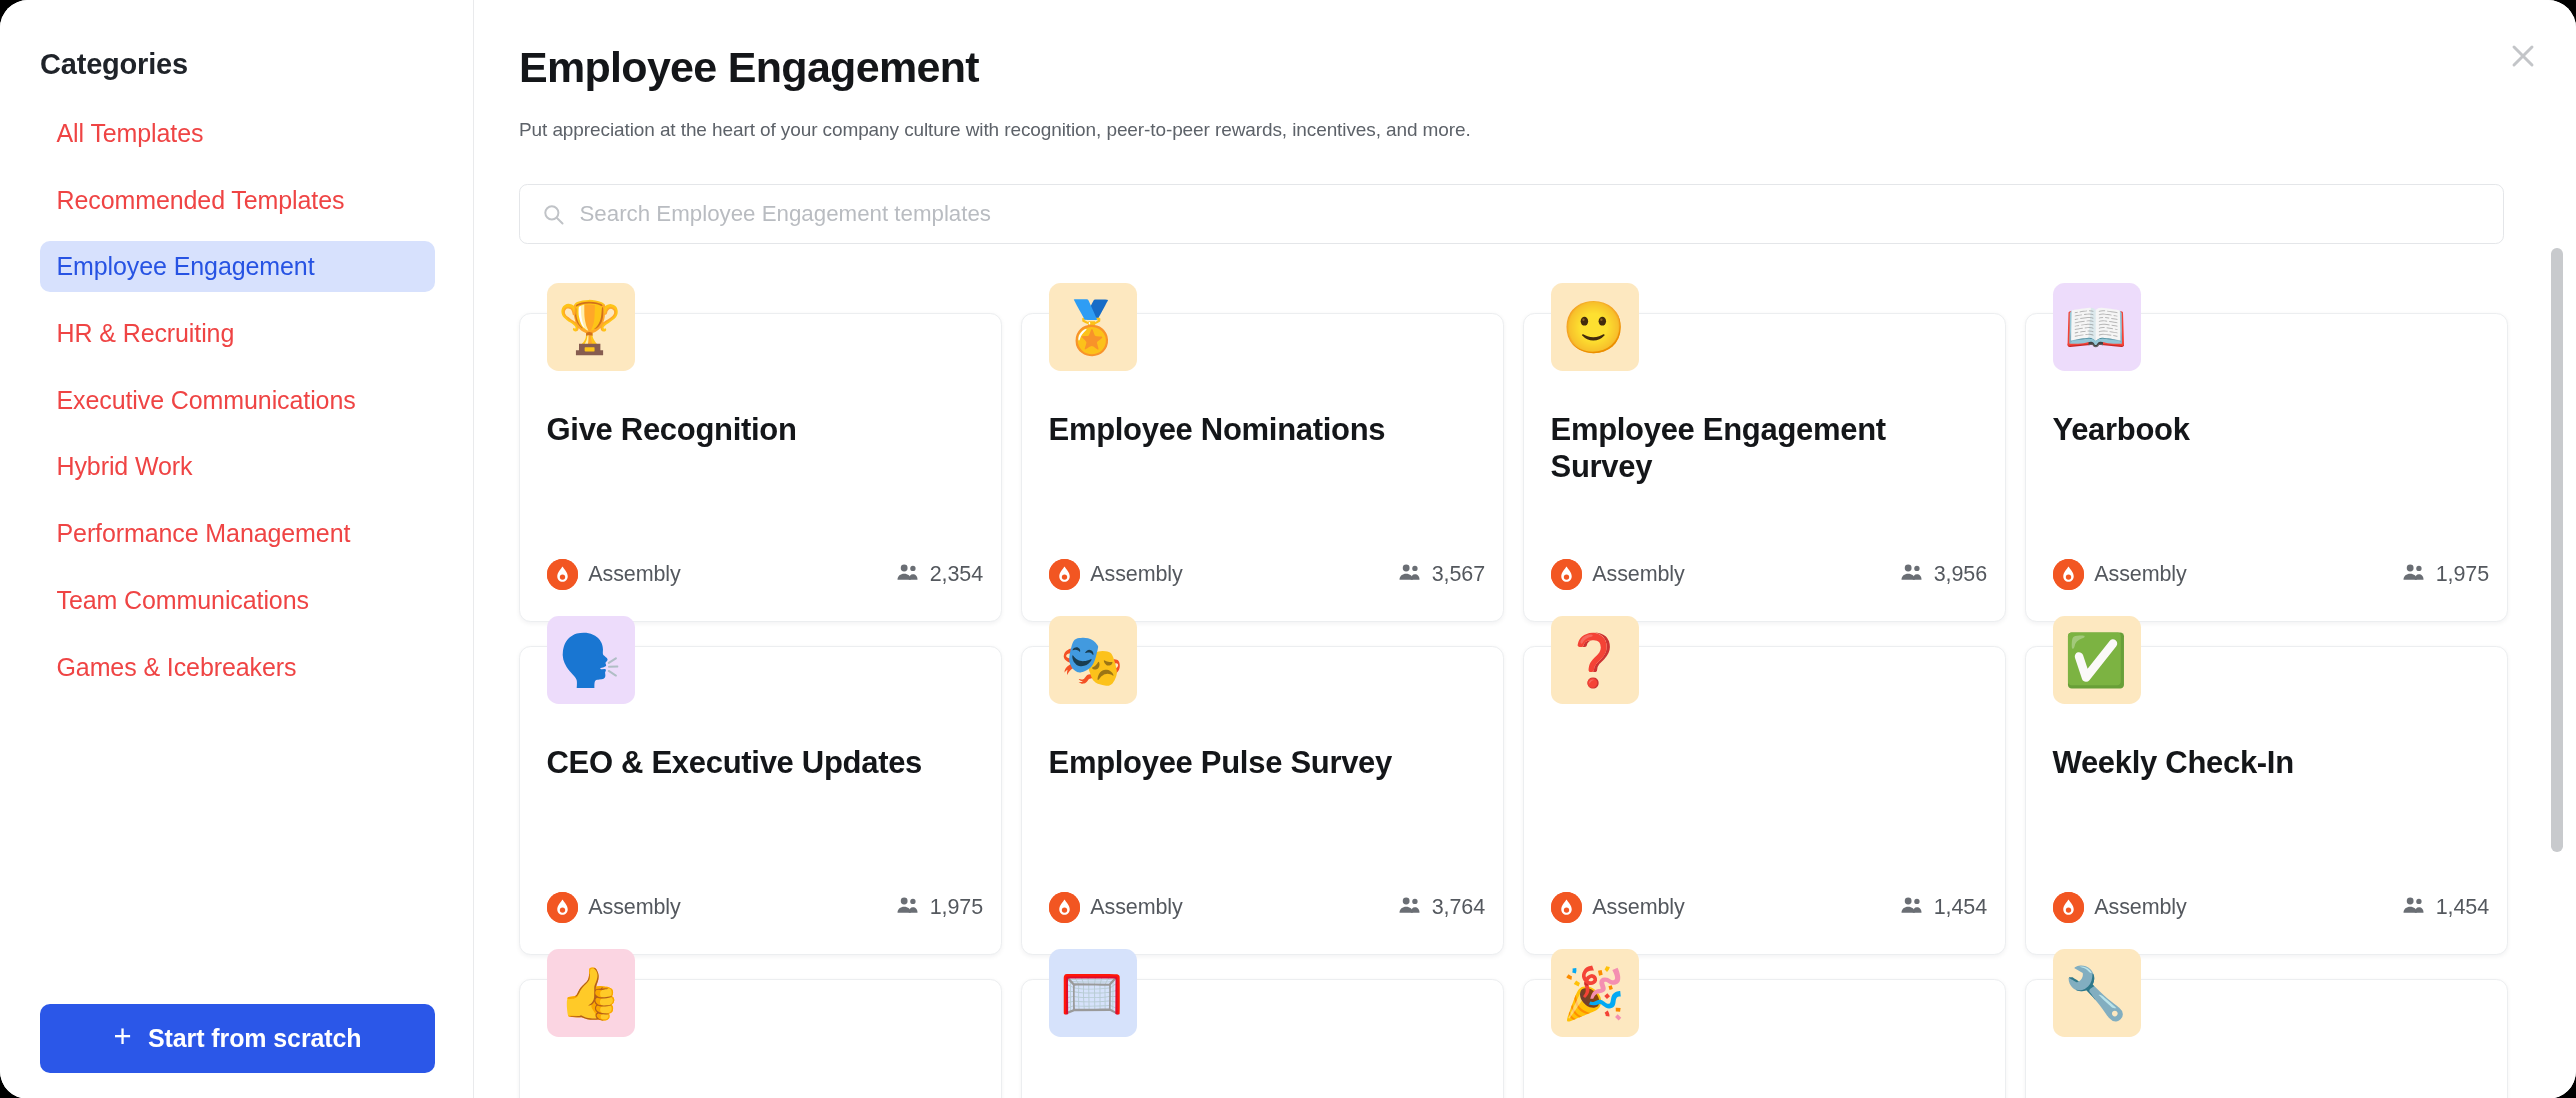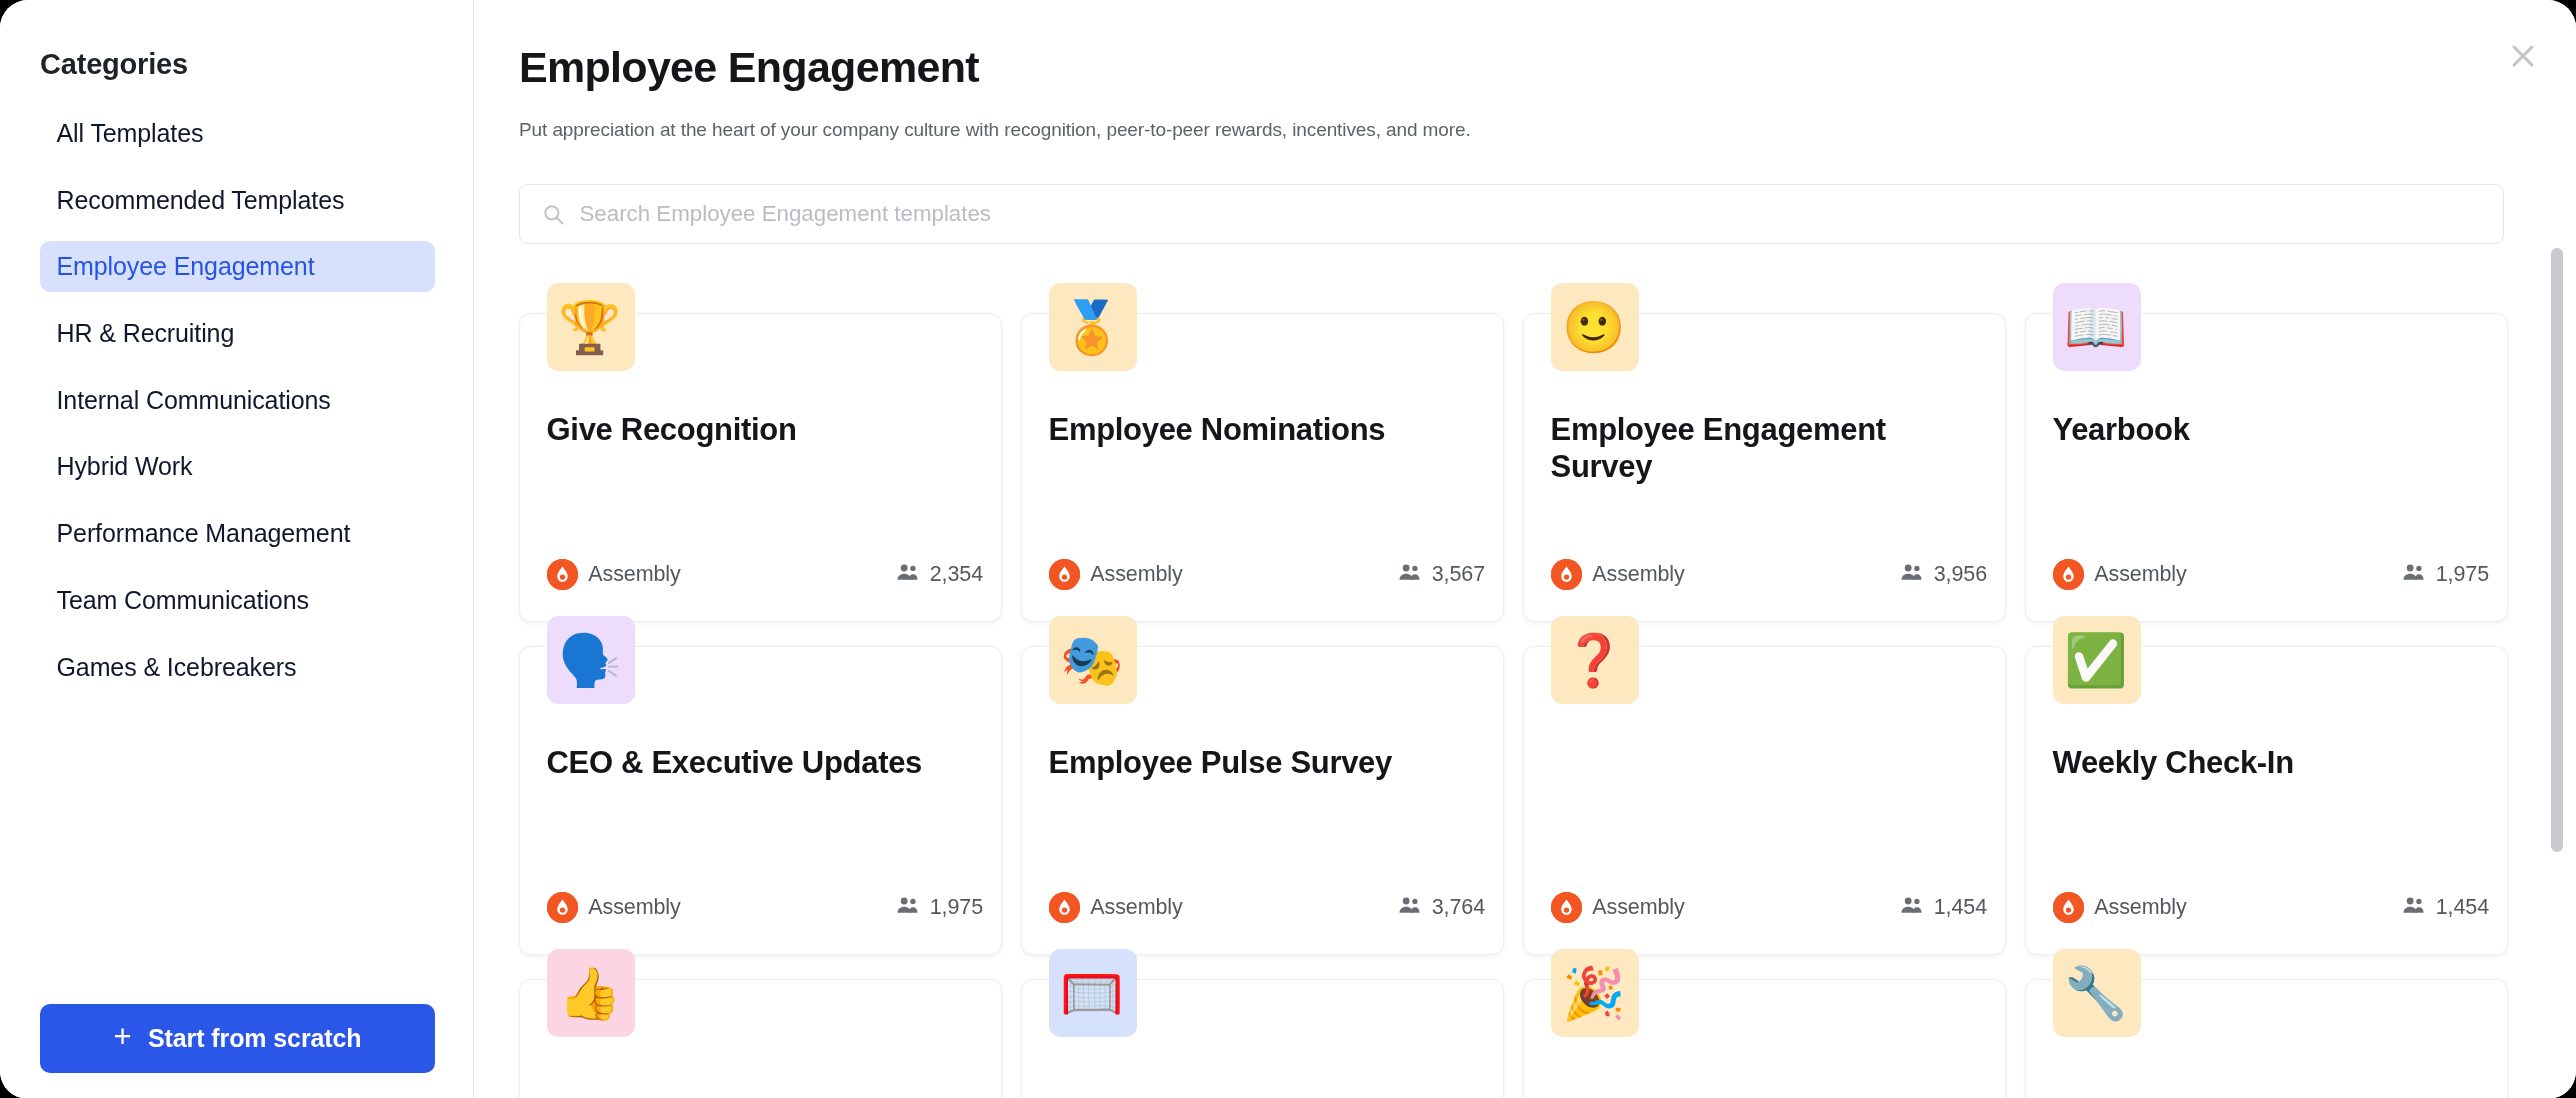--- a/index.html
+++ b/index.html
@@ -51,21 +51,21 @@
     width: 395px;
   }
 
   .cat-item {
     height: 51px;
     display: flex;
     align-items: center;
     padding-left: 16.5px;
     border-radius: 10px;
     font-size: 25px;
-    color: #0f172a;
+    color: #ef4444;
     letter-spacing: -0.1px;
     cursor: pointer;
     margin-bottom: 15.7px;
   }
   .cat-item.active {
     background: #d7e1fd;
     color: #2753e3;
   }
 
   #start-scratch-btn {
@@ -291,21 +291,21 @@
         <div class="cat-item">
           <span>Recommended Templates</span>
         </div>
         <div class="cat-item active">
           <span>Employee Engagement</span>
         </div>
         <div class="cat-item">
           <span>HR &amp; Recruiting</span>
         </div>
         <div class="cat-item">
-          <span>Internal Communications</span>
+          <span>Executive Communications</span>
         </div>
         <div class="cat-item">
           <span>Hybrid Work</span>
         </div>
         <div class="cat-item">
           <span>Performance Management</span>
         </div>
         <div class="cat-item">
           <span>Team Communications</span>
         </div>

